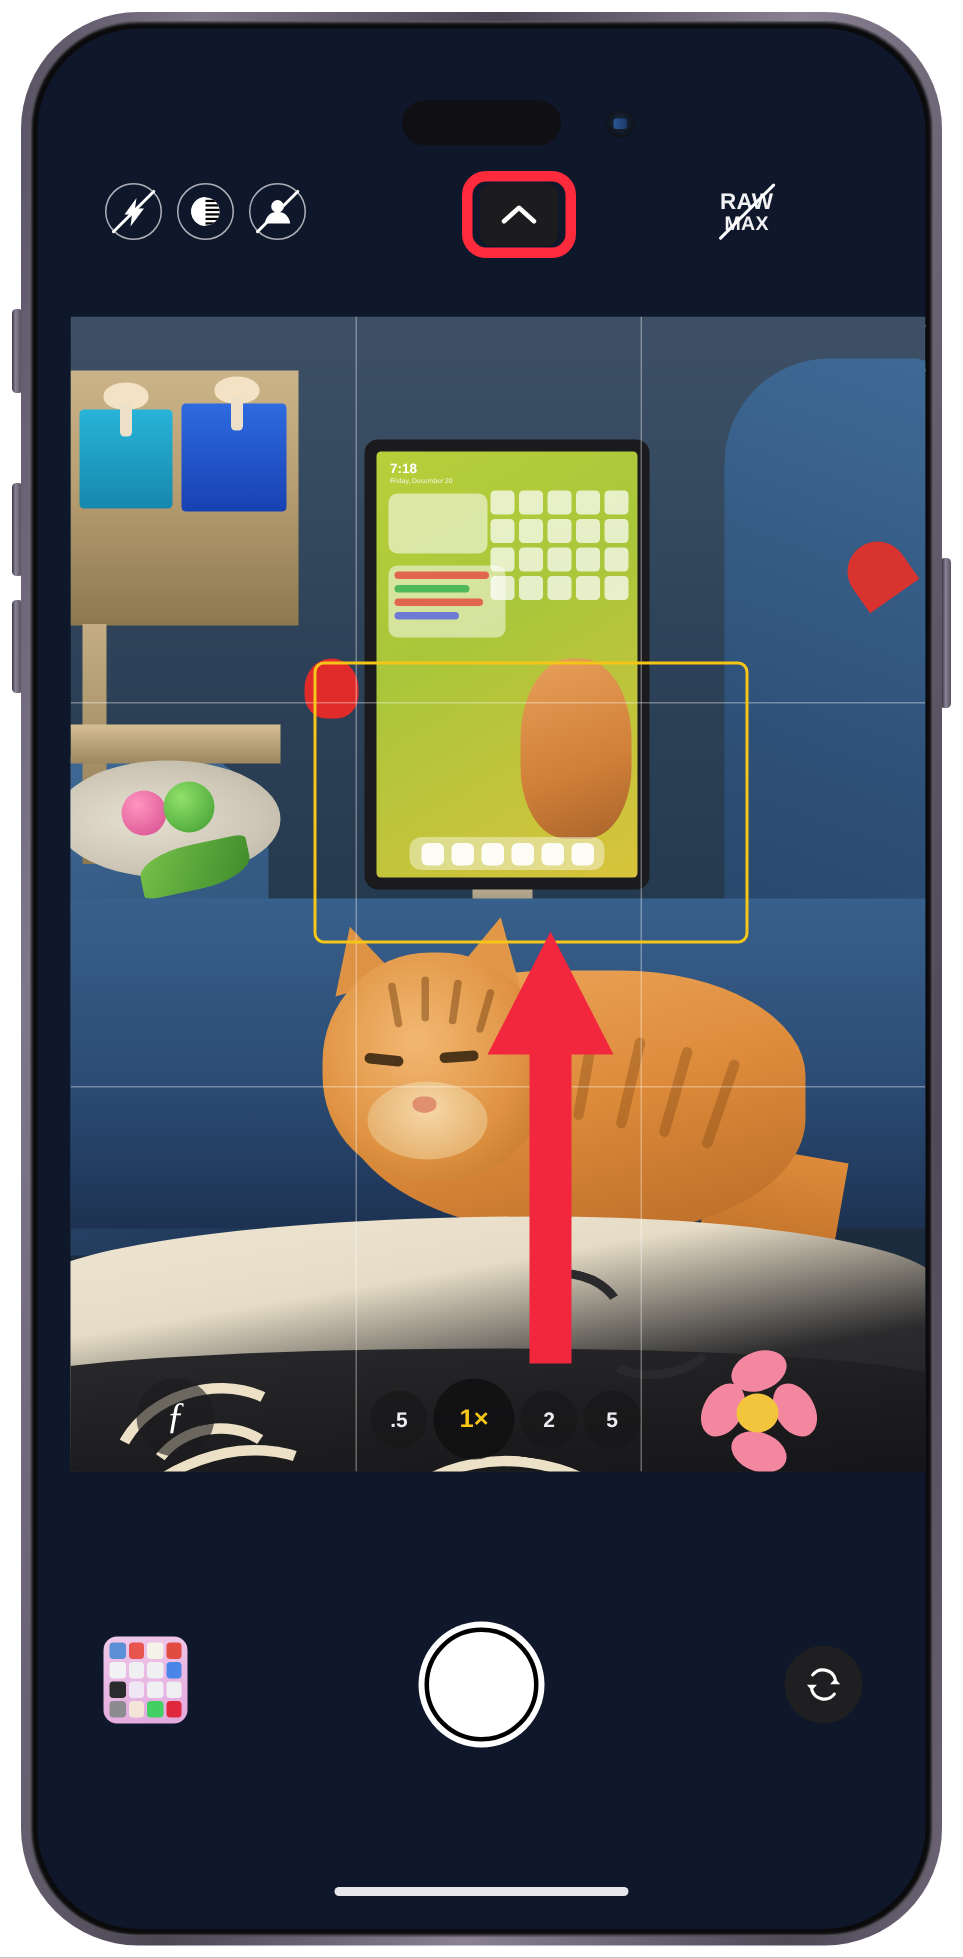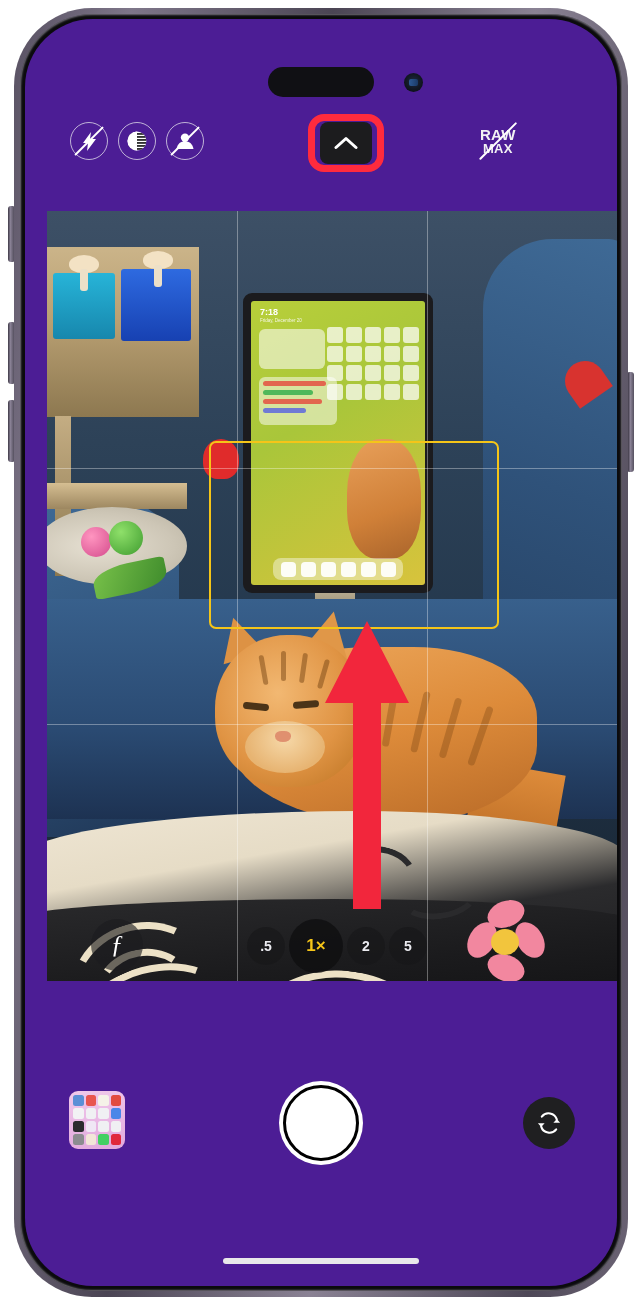--- a/index.html
+++ b/index.html
@@ -22,21 +22,21 @@
     width:100%; height:100%;
     border-radius:72px;
     background:#0b0b0d;
     padding:5px;
     box-shadow:inset 0 0 2px 1px rgba(200,195,210,.55);
   }
   #screen{
     position:relative;
     width:100%; height:100%;
     border-radius:68px;
-    background:#4c1d95;
+    background:#0f172a;
     overflow:hidden;
   }
 
   .side-btn{ position:absolute; background:linear-gradient(90deg,#3c3744,#8a8296 40%,#55505f); border-radius:2px; }
   #action-button{ left:8px;  top:206px; width:6px; height:56px; border-radius:3px 1px 1px 3px;}
   #volume-up{    left:8px;  top:322px; width:6px; height:62px; border-radius:3px 1px 1px 3px;}
   #volume-down{  left:8px;  top:400px; width:6px; height:62px; border-radius:3px 1px 1px 3px;}
   #power-button{ right:8px; top:372px; width:6px; height:100px; border-radius:1px 3px 3px 1px;}
 
   

